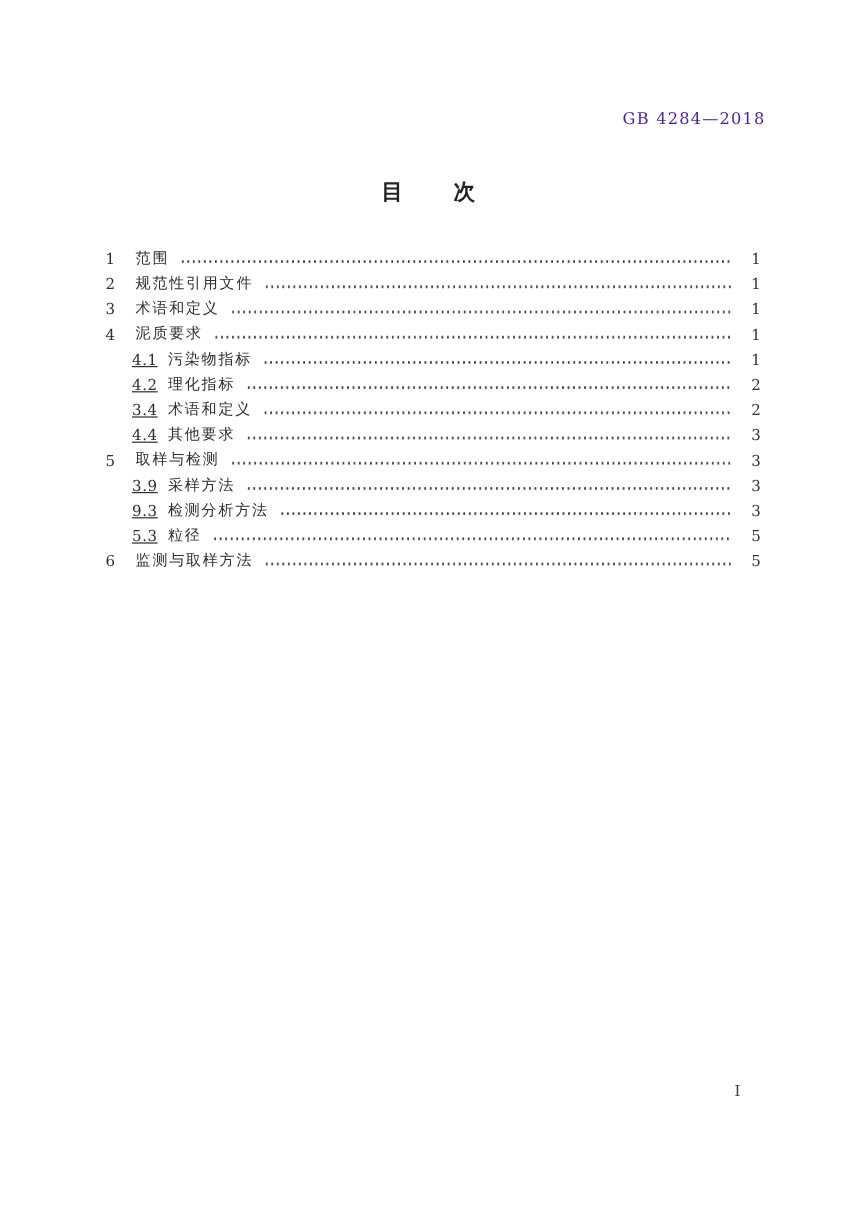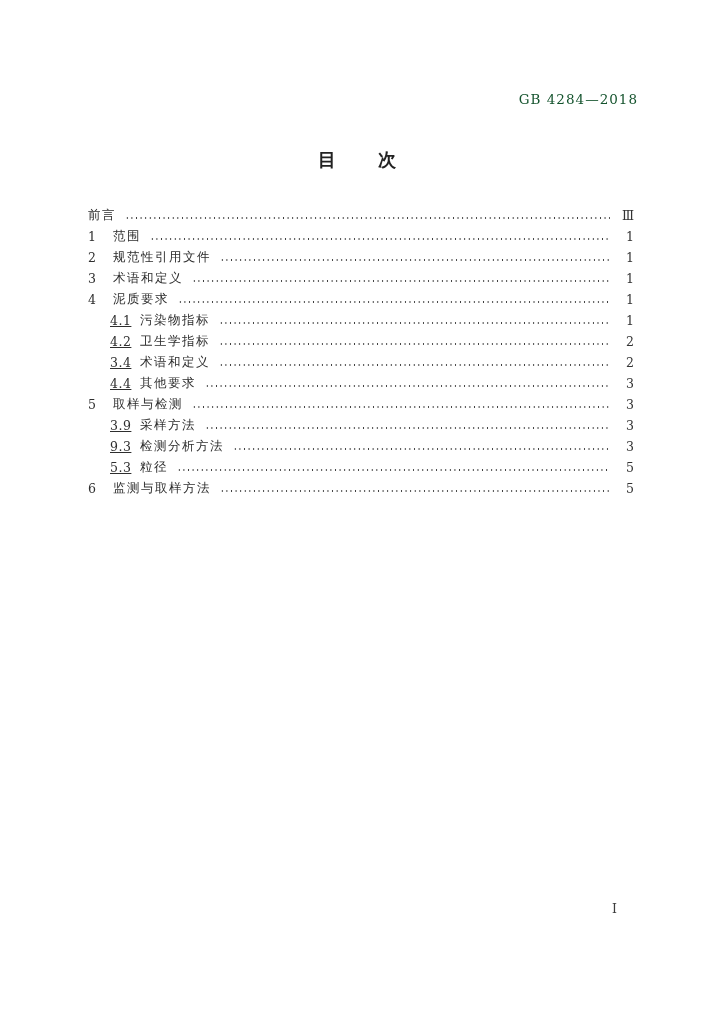--- a/index.html
+++ b/index.html
@@ -15,21 +15,21 @@
     font-family: "DejaVu Serif", "Liberation Serif", serif;
     color: #2e2e2e;
     overflow: hidden;
   }
   .doc-number {
     position: absolute;
     top: 91px;
     right: 76px;
     font-size: 13.5px;
     letter-spacing: 1px;
-    color: #14532d;
+    color: #4c1d95;
     white-space: nowrap;
   }
   .page-title {
     position: absolute;
     top: 148px;
     left: 0;
     width: 100%;
     text-align: center;
     font-family: "DejaVu Sans", "Liberation Sans", sans-serif;
     font-weight: 600;
@@ -91,25 +91,20 @@
 <body>
 
 <div class="doc-page">
 
   <div class="doc-number">GB 4284—2018</div>
 
   <div class="page-title">目　次</div>
 
   <div class="toc">
 
-    <div class="toc-row level-0">
-      <span class="label">前言</span>
-      <span class="leader"></span>
-      <span class="pagenum">Ⅲ</span>
-    </div>
 
     <div class="toc-row level-0">
       <span class="num">1</span>
       <span class="label">范围</span>
       <span class="leader"></span>
       <span class="pagenum">1</span>
     </div>
 
     <div class="toc-row level-0">
       <span class="num">2</span>
@@ -134,21 +129,21 @@
 
     <div class="toc-row level-1">
       <span class="num">4.1</span>
       <span class="label">污染物指标</span>
       <span class="leader"></span>
       <span class="pagenum">1</span>
     </div>
 
     <div class="toc-row level-1">
       <span class="num">4.2</span>
-      <span class="label">卫生学指标</span>
+      <span class="label">理化指标</span>
       <span class="leader"></span>
       <span class="pagenum">2</span>
     </div>
 
     <div class="toc-row level-1">
       <span class="num">3.4</span>
       <span class="label">术语和定义</span>
       <span class="leader"></span>
       <span class="pagenum">2</span>
     </div>

